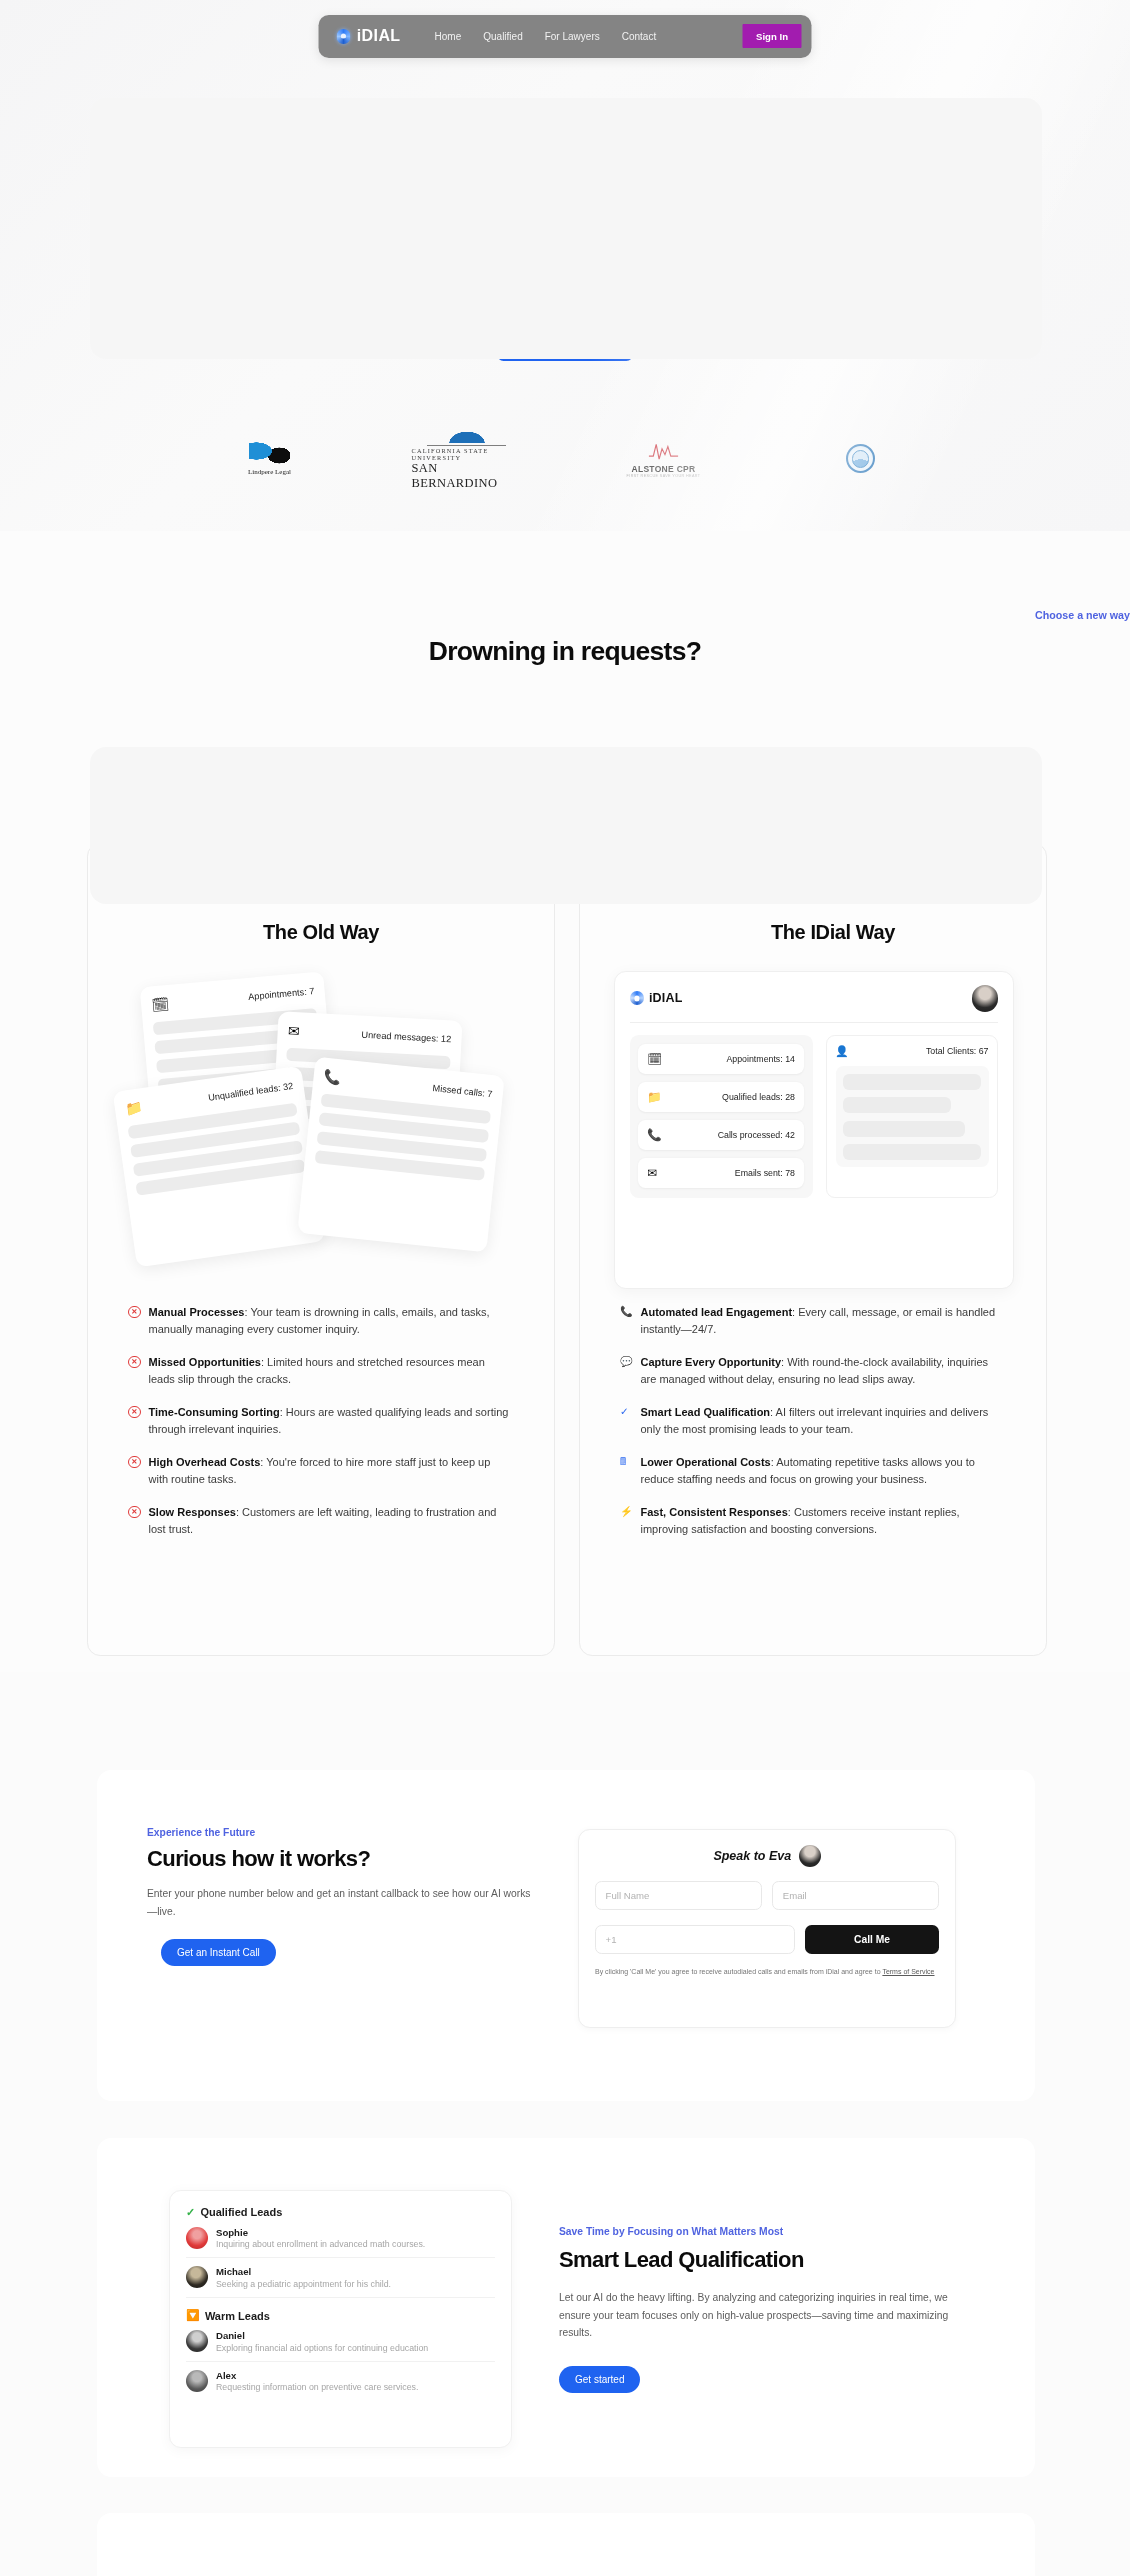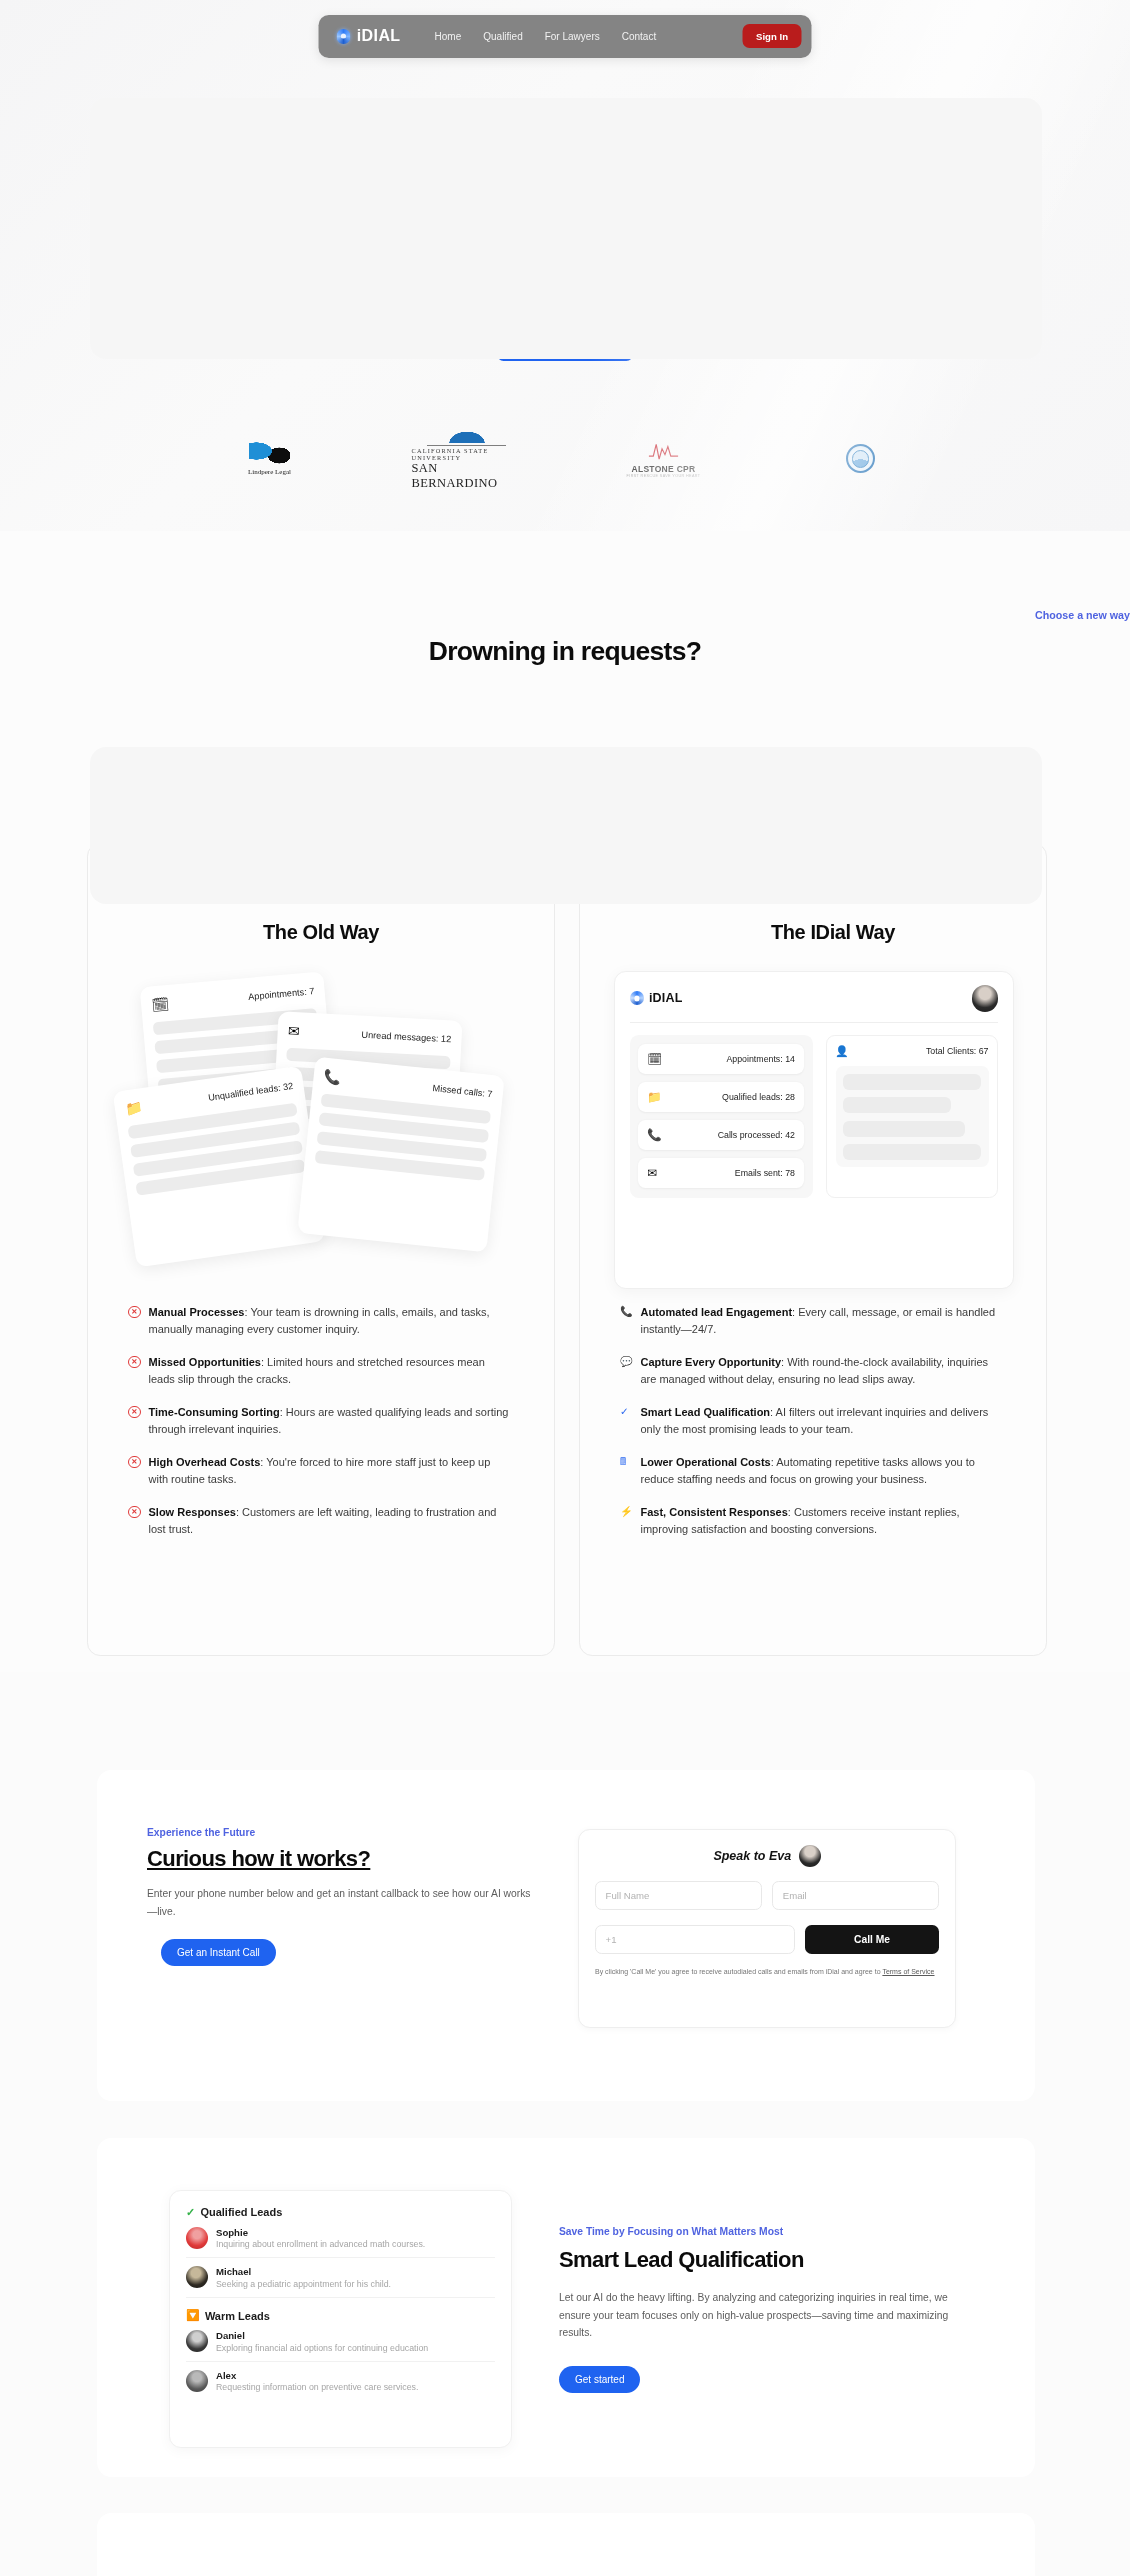--- a/index.html
+++ b/index.html
@@ -43,22 +43,22 @@
     position: relative;
   }
   .brand-mark:after{
     content:""; position:absolute; left:50%; top:50%; width:5.2px;height:5.2px;
     transform:translate(-50%,-50%); border-radius:50%; background:#eaf2ff;
   }
   .brand-text { color: #fff; font-size: 16px; font-weight: 700; letter-spacing: 0.4px; }
   .nav-links { display: flex; align-items: center; gap: 22px; }
   .nav-link { color: #f2f2f2; font-size: 10px; text-decoration: none; white-space: nowrap; }
   .signin-btn {
-    margin-left: auto; background: #b91c1c; color: #fff; border: none;
-    font-size: 9.6px; font-weight: 700; padding: 6.6px 13.2px; border-radius: 7px;
+    margin-left: auto; background: #a21caf; color: #fff; border: none;
+    font-size: 9.6px; font-weight: 700; padding: 6.6px 13.2px; border-radius: 1px;
     cursor: pointer; font-family: inherit;
   }
 
   
   .proof { position: absolute; top: 109px; left: 50%; transform: translateX(-50%);
            display: flex; align-items: center; gap: 5.9px; }
   .avatars { display: flex; }
   .avatars .av {
     width: 22px; height: 22px; border-radius: 50%; border: 1.5px solid #f0f0f0;
     margin-left: -8px; background-size: cover;
@@ -491,21 +491,21 @@
     </div>
   </div>
 
   <section class="sec3"></section>
 
   <div class="outer-wrap ow1"></div>
   <div class="outer-wrap ow2"></div>
 
   <div class="howcard">
     <div class="hc-eyebrow" style="left:50px; top:57px;">Experience the Future</div>
-    <h3 class="hc-h" style="left:50px; top:76px;text-decoration:underline;">Curious how it works?</h3>
+    <h3 class="hc-h" style="left:50px; top:76px;">Curious how it works?</h3>
     <p class="hc-p" style="left:50px; top:115px; width: 390px;">Enter your phone number below and get an instant callback to see how our AI works—live.</p>
     <button class="hc-btn" style="left:64px; top:169px;">Get an Instant Call</button>
   </div>
 
   <div class="eva">
     <div class="eva-head">
       <span class="eva-title">Speak to Eva</span>
       <span class="eva-av"></span>
     </div>
     <div class="eva-row">

